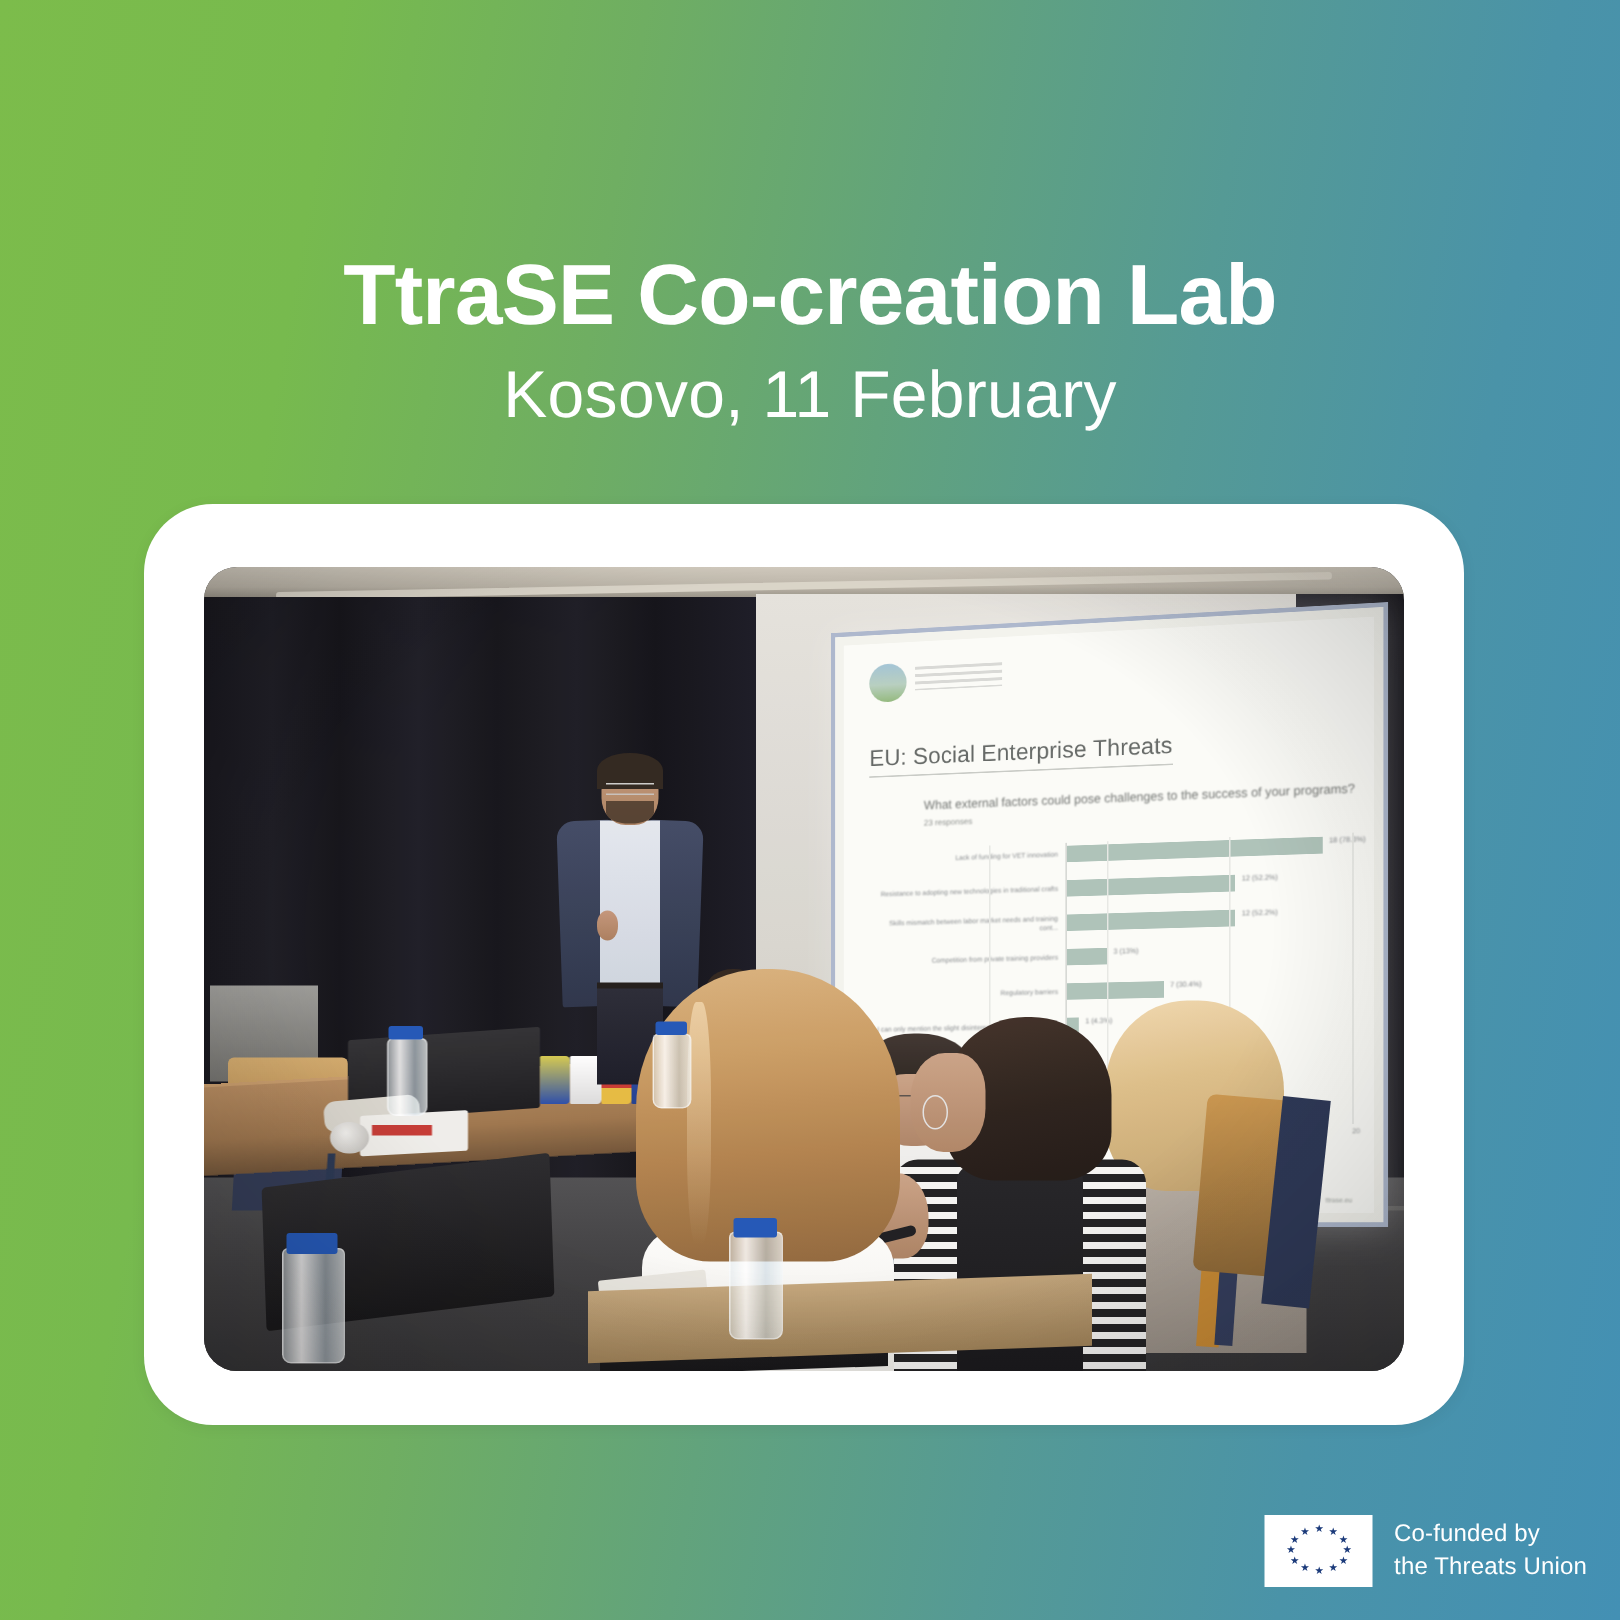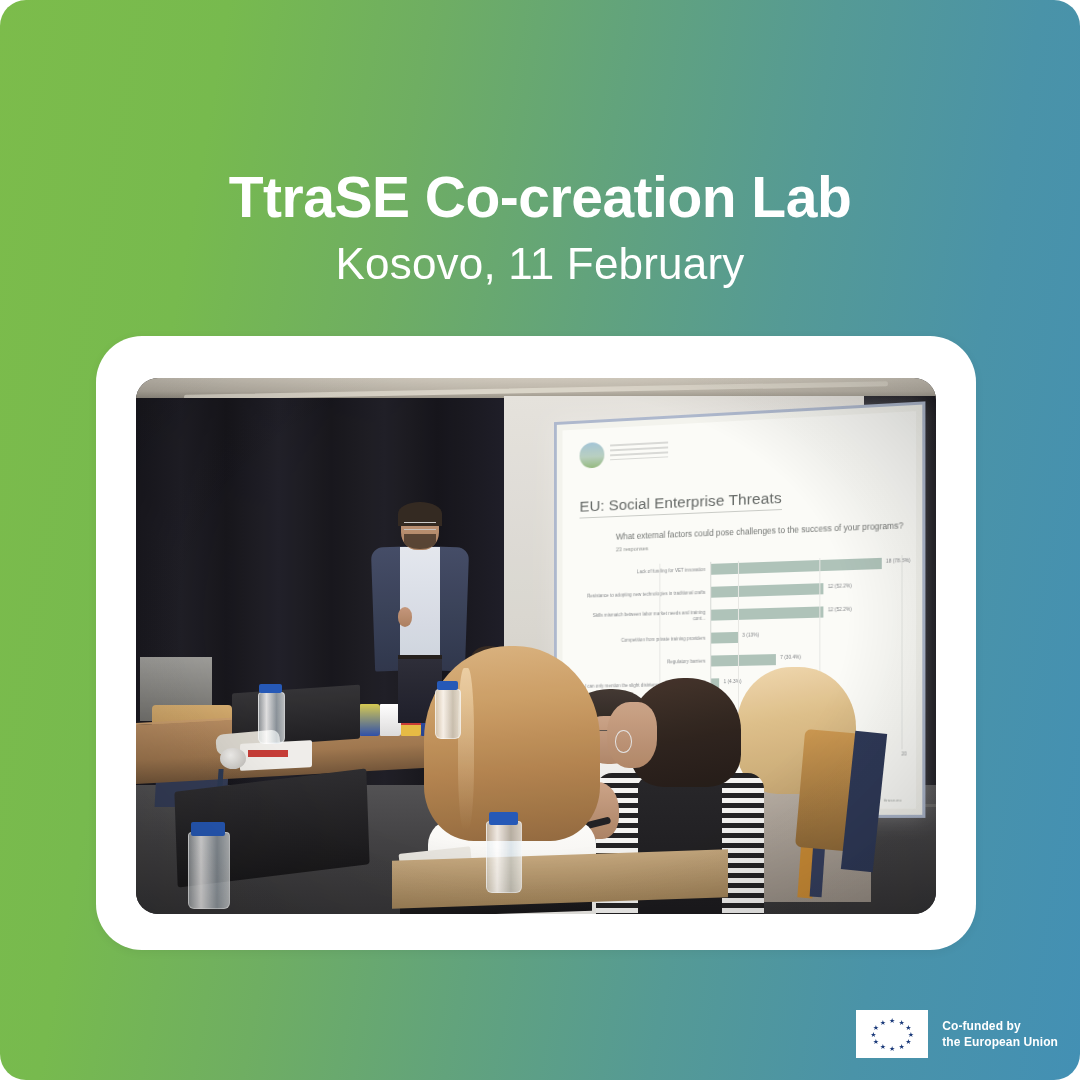--- a/index.html
+++ b/index.html
@@ -4,21 +4,20 @@
 <style>
   html,body{margin:0;padding:0;}
   body{
     width:1080px;height:1080px;
     font-family:"Liberation Sans", sans-serif;
     overflow:hidden;
   }
   .poster{
     position:relative;width:1080px;height:1080px;overflow:hidden;
     background:linear-gradient(100deg,#7cbc4b 0%,#77ba4e 18%,#6fae62 34%,#62a37c 50%,#559a95 66%,#4a93a8 82%,#4390b4 100%);
-    border-radius:26px;
   }
 
   
   .fan{
     position:absolute;top:-470px;right:-330px;
     width:820px;height:820px;
     pointer-events:none;
   }
   .fan-mask{
     position:absolute;top:0;right:0;width:520px;height:185px;overflow:hidden;
@@ -220,21 +219,21 @@
 
   .vignette{position:absolute;inset:0;pointer-events:none;
     background:radial-gradient(ellipse at 50% 45%, rgba(0,0,0,0) 55%, rgba(0,0,0,.22) 100%);}
   .warm{position:absolute;inset:0;pointer-events:none;background:rgba(255,244,230,.05);}
 
   
   .eu-logo{position:absolute;right:22px;bottom:22px;display:flex;align-items:center;gap:14px;}
   .eu-flag{width:72px;height:48px;background:#ffffff;position:relative;flex:none;}
   .eu-star{position:absolute;color:#1b3a7a;font-size:7px;line-height:7px;
     transform:translate(-50%,-50%);}
-  .eu-text{color:#ffffff;font-size:12px;font-weight:bold;line-height:1.35;letter-spacing:.1px;white-space:nowrap;}
+  .eu-text{color:#ffffff;font-size:16px;font-weight:normal;line-height:1.35;letter-spacing:.1px;white-space:nowrap;}
 </style>
 </head>
 <body>
 
 <div class="poster">
 
   <div class="fan-mask">
     <div class="fan" id="fan"></div>
   </div>
 
@@ -427,17 +426,17 @@
         <div class="eu-star" style="left: 63%; top: 75.9808%; color: rgb(27, 58, 122);">★</div>
         <div class="eu-star" style="left: 50%; top: 80%; color: rgb(27, 58, 122);">★</div>
         <div class="eu-star" style="left: 37%; top: 75.9808%; color: rgb(27, 58, 122);">★</div>
         <div class="eu-star" style="left: 27.4833%; top: 65%; color: rgb(27, 58, 122);">★</div>
         <div class="eu-star" style="left: 24%; top: 50%; color: rgb(27, 58, 122);">★</div>
         <div class="eu-star" style="left: 27.4833%; top: 35%; color: rgb(27, 58, 122);">★</div>
         <div class="eu-star" style="left: 37%; top: 24.0192%; color: rgb(27, 58, 122);">★</div>
       </div>
     <div class="eu-text">
       <div>Co-funded by</div>
-      <div>the European Union</div>
+      <div>the Threats Union</div>
     </div>
   </div>
 
 </div>
 
 </body></html>

